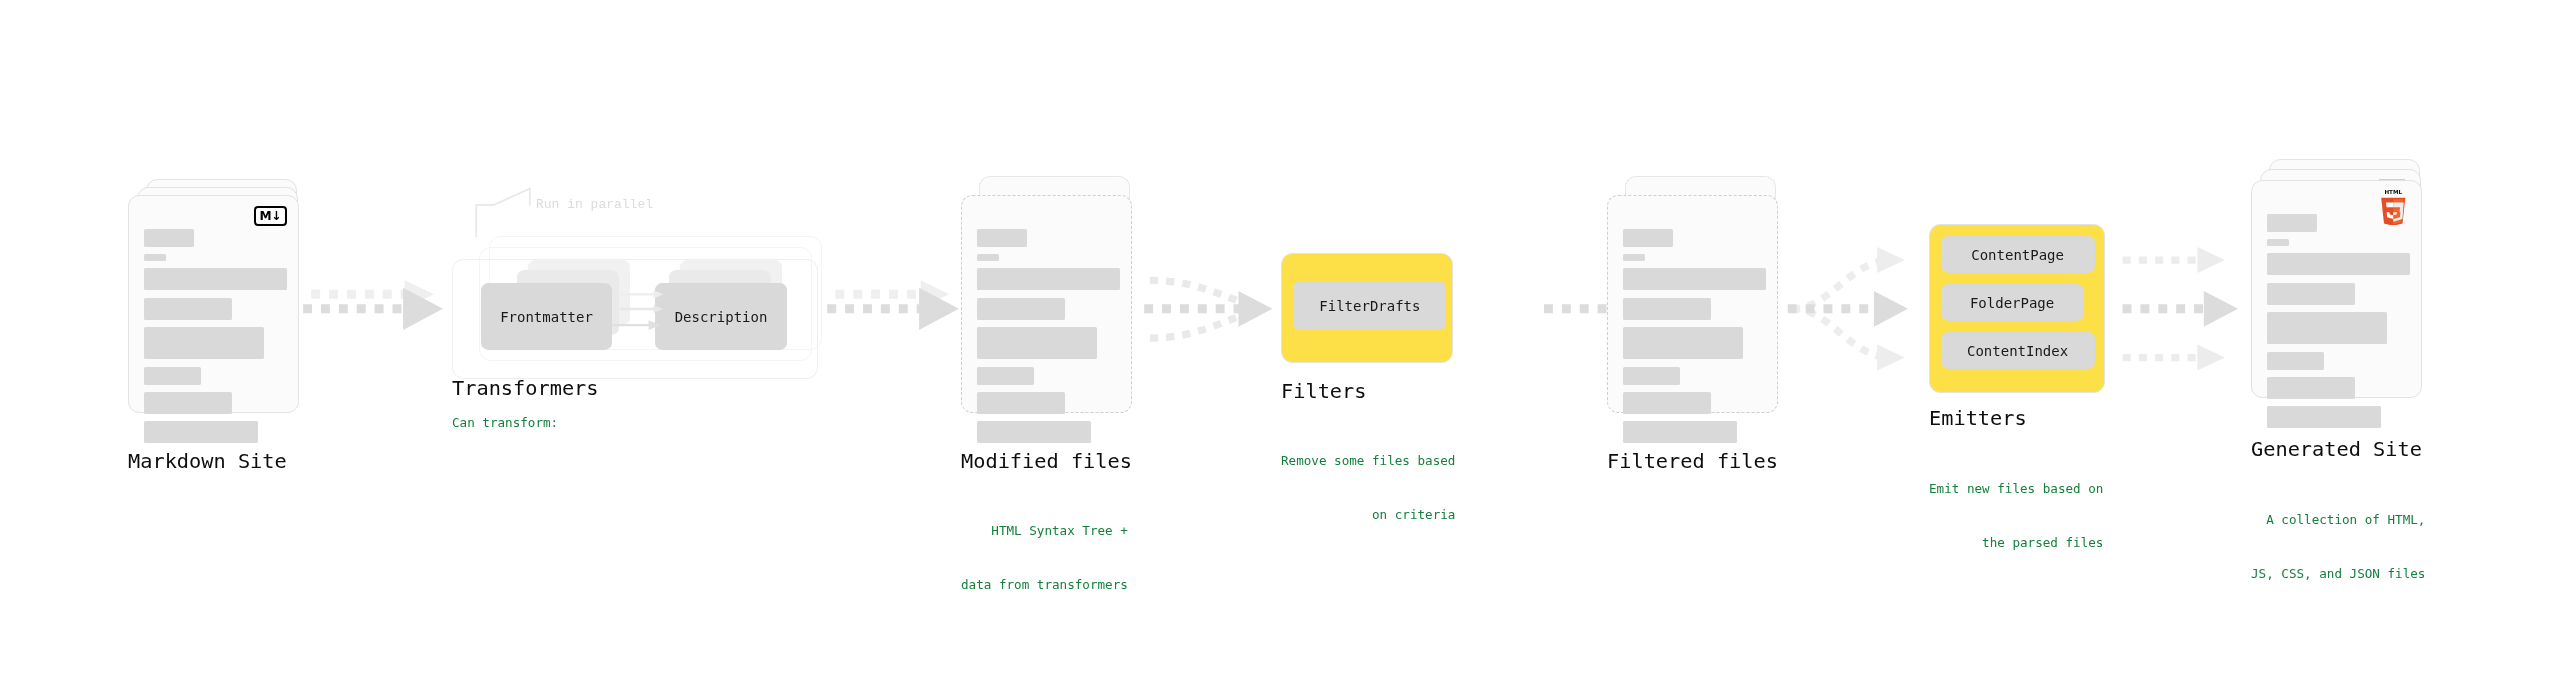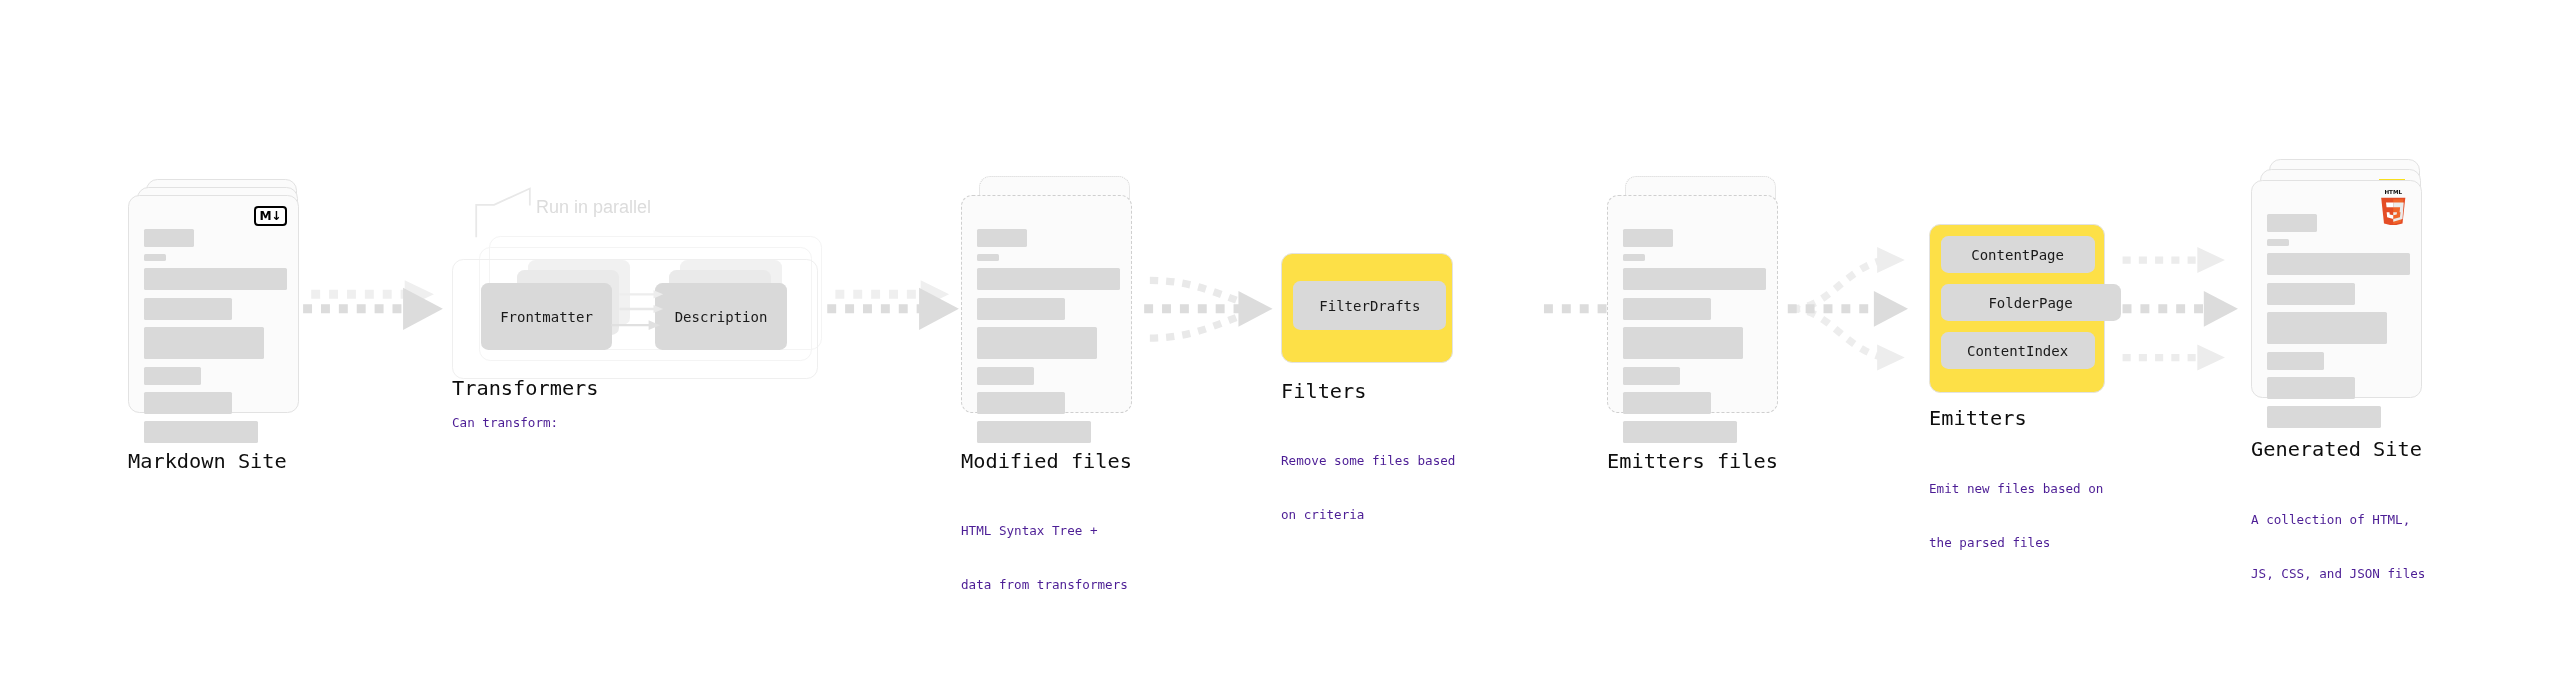--- a/index.html
+++ b/index.html
@@ -121,27 +121,28 @@
     font-size: 20.3px;
     color: #0e0e0e;
     white-space: nowrap;
     letter-spacing: 0px;
   }
   .label-sub {
     position: absolute;
     font-family: "DejaVu Sans Mono", "Liberation Mono", monospace;
     font-size: 12.6px;
     line-height: 18px;
-    color: #4c1d95;
+    color: #15803d;
     white-space: pre;
+    text-align: right;
   }
   .label-note {
     position: absolute;
-    font-family: Liberation Sans, sans-serif;
-    font-size: 18px;
+    font-family: Liberation Mono, monospace;
+    font-size: 13px;
     color: #dcdcdc;
     white-space: nowrap;
   }
   .bullets { list-style: none; }
   .bullets li { white-space: pre; }
 
   svg.overlay { position: absolute; left: 0; top: 0; width: 2576px; height: 681px; pointer-events: none; }
 </style>
 </head>
 <body>
@@ -291,25 +292,25 @@
         <div class="bar h-sm" style="width:22px;"></div>
         <div class="bar" style="width:100%; height:22px;"></div>
         <div class="bar" style="width:62%; height:22px;"></div>
         <div class="bar" style="width:84%; height:32.5px;"></div>
         <div class="bar" style="width:40%;"></div>
         <div class="bar" style="width:62%; height:22px;"></div>
         <div class="bar" style="width:80%; height:22px;"></div>
       </div>
     </div>
   </div>
-  <div class="label-title" style="left:1607px; top:449px;">Emitters files</div>
+  <div class="label-title" style="left:1607px; top:449px;">Filtered files</div>
 
   <div class="procbox" style="left:1929px; top:224px; width:176px; height:169px;">
     <div class="pill" style="left:10.6px; top:11.4px; width:154px; height:37px;">ContentPage</div>
-    <div class="pill" style="left:10.6px; top:59px; width:180px; height:37px;">FolderPage</div>
+    <div class="pill" style="left:10.6px; top:59px; width:143px; height:37px;">FolderPage</div>
     <div class="pill" style="left:10.6px; top:107px; width:154px; height:37px;">ContentIndex</div>
   </div>
   <div class="label-title" style="left:1929px; top:406px;">Emitters</div>
   <div class="label-sub" style="left:1929px; top:444px;">
     <div>Emit new files based on</div>
     <div>the parsed files</div>
   </div>
 
   <div class="doccard-wrap" style="left:2251px; top:180px; width:187px; height:244px;">
     <div class="doccard ghost1" style="top:-21px; height:52px;">

